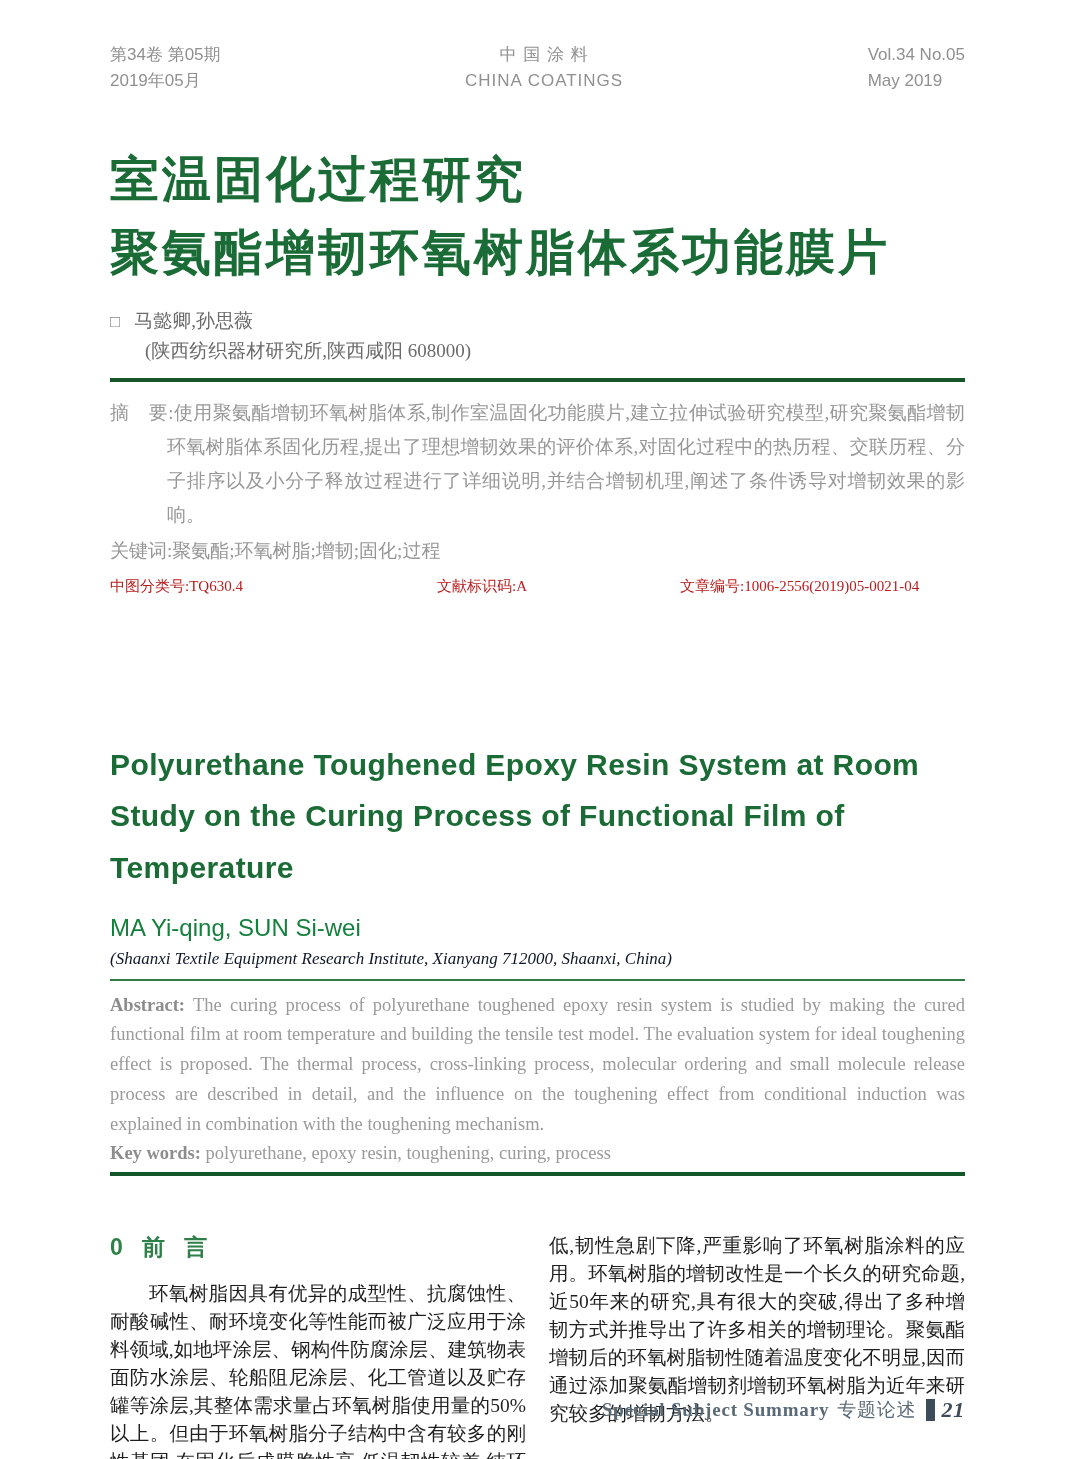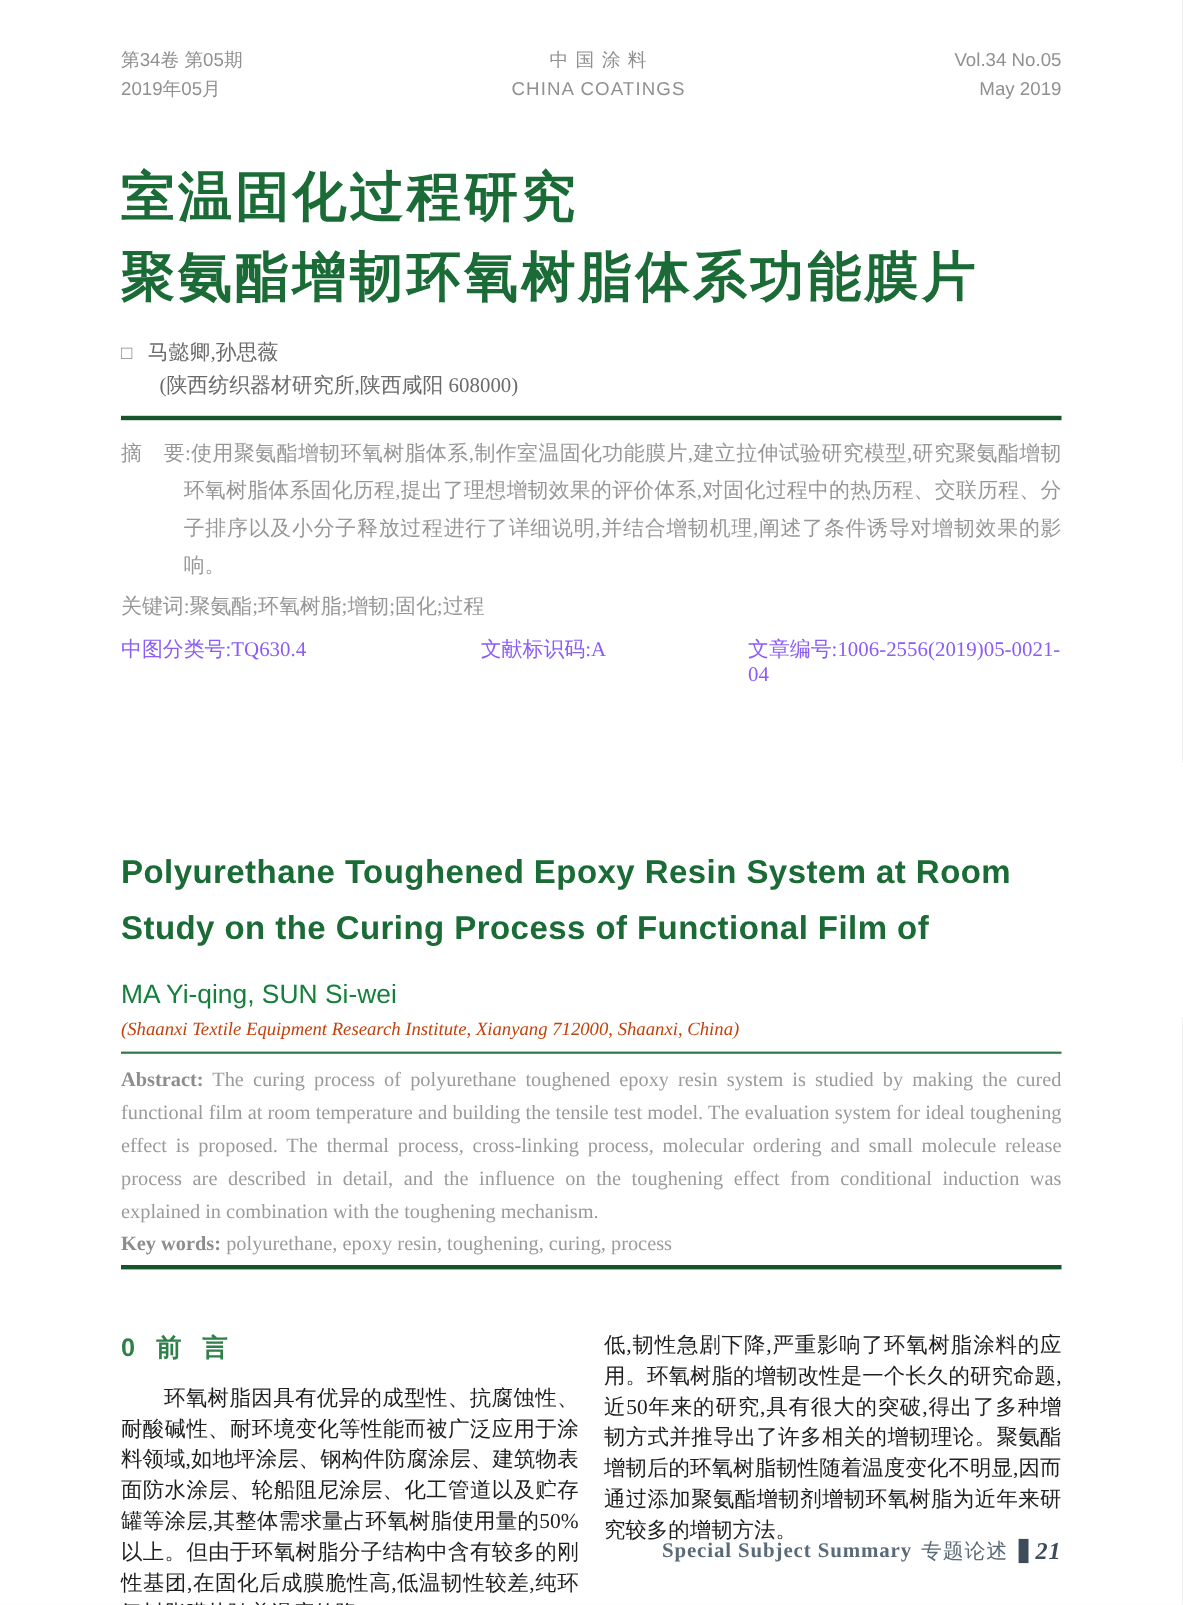--- a/index.html
+++ b/index.html
@@ -18,21 +18,21 @@
   .journal-header {
     display: flex;
     justify-content: space-between;
     color: #909090;
     font-size: 17px;
     line-height: 1.55;
     font-family: "Liberation Sans", "DejaVu Sans", sans-serif;
   }
   .jh-left { text-align: left; }
   .jh-center { text-align: center; letter-spacing: 1px; }
-  .jh-right { text-align: right; }
+  .jh-right { text-align: left; }
   .doi-line {
     margin-top: 9px;
     color: #2a2a2a;
     font-size: 17px;
     letter-spacing: 0.3px;
   }
   
   .title-cn {
     margin-top: 48px;
     color: #1a6b35;
@@ -61,22 +61,22 @@
     font-size: 19px;
     line-height: 1.78;
     text-align: justify;
     padding-left: 57px;
     text-indent: -57px;
   }
   .keywords-cn { margin: 6px 0 0 0; color: #979797; font-size: 19px; }
   .class-row {
     display: flex;
     margin-top: 13px;
-    color: #8b5cf6;
-    font-size: 19px;
+    color: #b91c1c;
+    font-size: 15px;
   }
   .class-row .c1 { width: 327px; }
   .class-row .c2 { width: 243px; }
   .class-row .c3 { flex: 1; }
   
   .title-en {
     margin-top: 143px;
     color: #1a6b35;
     font-family: "Liberation Sans", "DejaVu Sans", sans-serif;
     font-weight: bold;
@@ -86,21 +86,21 @@
   }
   
   .authors-en {
     margin-top: 20px;
     color: #15803d;
     font-size: 24px;
     font-family: "Liberation Sans", "DejaVu Sans", sans-serif;
   }
   .affil-en {
     margin-top: 7px;
-    color: #c2410c;
+    color: #0f172a;
     font-size: 17px;
     font-style: italic;
   }
   
   .abstract-en {
     margin: 10px 0 0 0;
     color: #9a9a9a;
     font-size: 18.5px;
     line-height: 1.62;
     text-align: justify;
@@ -198,20 +198,21 @@
   </p>
   <div class="class-row">
     <span class="c1">中图分类号:TQ630.4</span>
     <span class="c2">文献标识码:A</span>
     <span class="c3">文章编号:1006-2556(2019)05-0021-04</span>
   </div>
 
   <h2 class="title-en" style="margin-bottom:0;">
     <div>Polyurethane Toughened Epoxy Resin System at Room</div>
     <div>Study on the Curing Process of Functional Film of</div>
+    <div>Temperature</div>
   </h2>
 
   <div class="authors-en">MA Yi-qing, SUN Si-wei</div>
   <div class="affil-en">(Shaanxi Textile Equipment Research Institute, Xianyang 712000, Shaanxi, China)</div>
 
   <div class="rule-green-thin"></div>
 
   <p class="abstract-en">
     <b>Abstract:</b><span> The curing process of polyurethane toughened epoxy resin system is studied by making the cured functional film at room temperature and building the tensile test model. The evaluation system for ideal toughening effect is proposed. The thermal process, cross-linking process, molecular ordering and small molecule release process are described in detail, and the influence on the toughening effect from conditional induction was explained in combination with the toughening mechanism.</span>
   </p>

